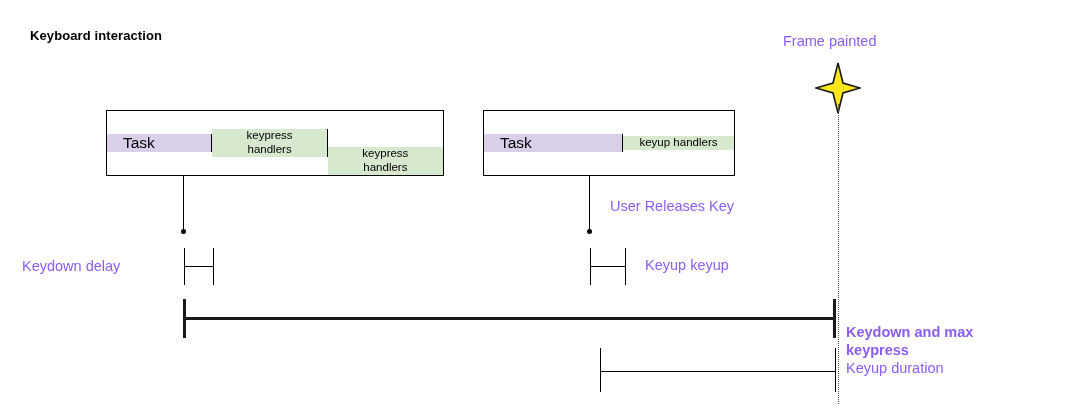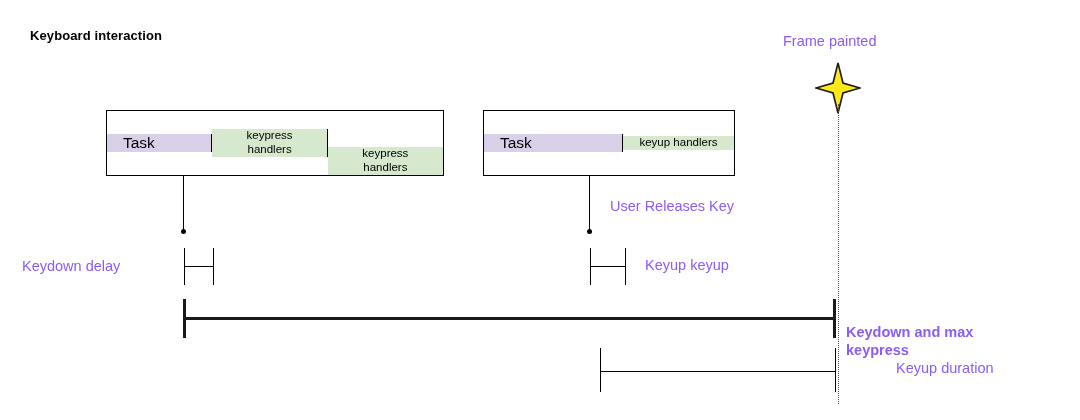--- a/index.html
+++ b/index.html
@@ -173,15 +173,15 @@
   <div class="hline-bold" style="left:183px; top:317px; width:652px;"></div>
   <div class="vline-bold" style="left:833px; top:299px; height:39px;"></div>
   <div class="label label-bold label-wrap" style="left:846px; top:300px; width:180px;">
     <span>Keydown and max</span><br>
     <span>keypress</span>
   </div>
 
   <div class="vline" style="left:600px; top:348px; height:44px;"></div>
   <div class="hline" style="left:600px; top:371px; width:235px;"></div>
   <div class="vline" style="left:835px; top:348px; height:44px;"></div>
-  <div class="label" style="left:896px; top:359px;">Keyup duration</div>
+  <div class="label" style="left:846px; top:359px;">Keyup duration</div>
 
 </div>
 
 </body></html>

